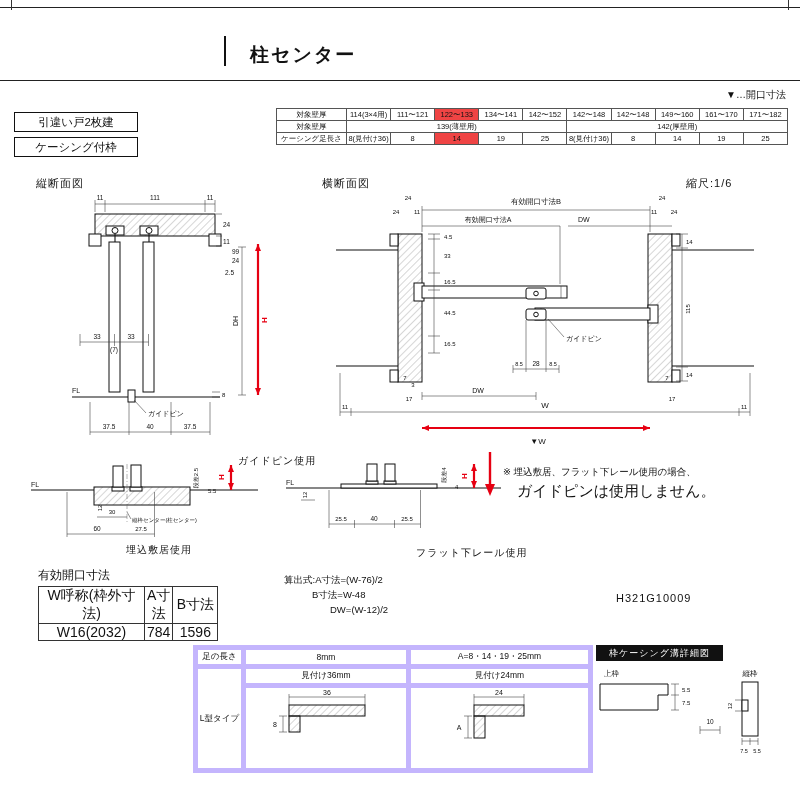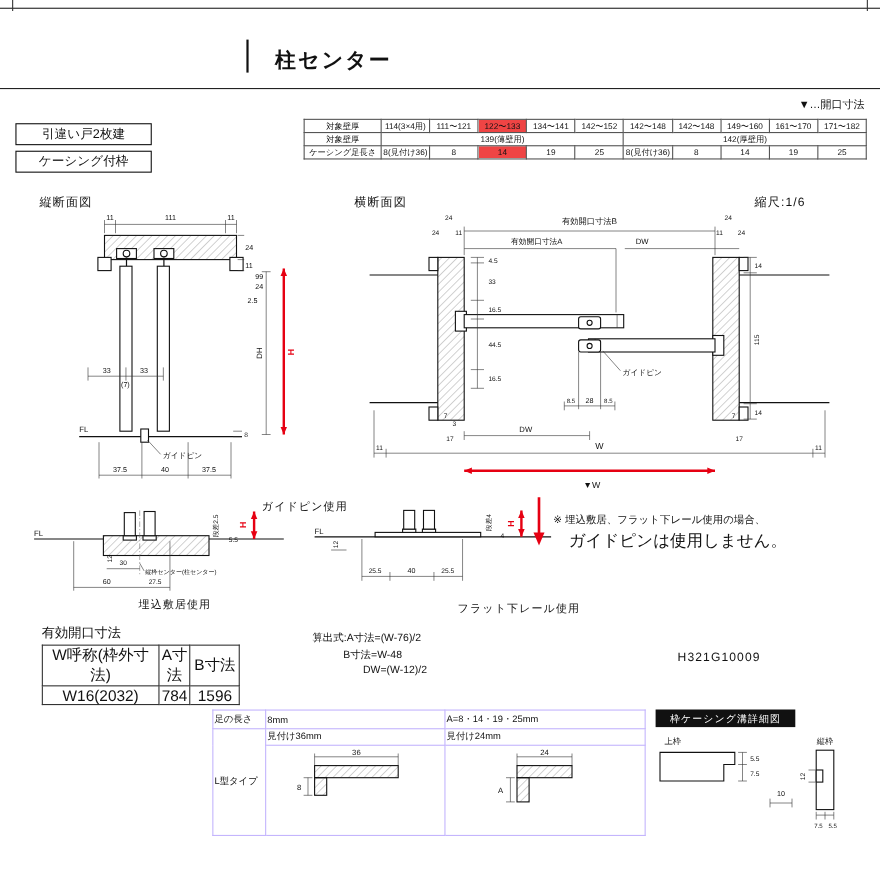--- a/index.html
+++ b/index.html
@@ -19,21 +19,21 @@
 .spec-note-row{display:flex;justify-content:space-between;font-size:7.8px;margin-bottom:1px}
 table{border-collapse:collapse}
 .spec{width:100%;table-layout:fixed}
 .spec td{border:1px solid #555;font-size:7.5px;text-align:center;height:12px;padding:0 1px;white-space:nowrap;overflow:hidden}
 .shade{background:#ef4444}
 .otable-title{font-size:12px;margin-bottom:2px}
 .otable td{border:1px solid #333;font-size:14px;text-align:center;height:14px;padding:0 2px}
 .formula{position:absolute;font-size:9.5px}
 .doc-code{position:absolute;left:616px;top:592px;font-size:11px;letter-spacing:1px}
 .leg{position:absolute;left:193px;top:645px}
-.leg td{border:1px solid #c4b5fd;font-size:8.5px;text-align:left;vertical-align:middle;padding:1px}
+.leg td{border:5px solid #c4b5fd;font-size:8.5px;text-align:center;vertical-align:middle;padding:1px}
 .detail-head{position:absolute;left:596px;top:645px;width:127px;height:16px;background:#111;color:#fff;font-size:9px;text-align:center;line-height:16px;letter-spacing:1px}
 svg{display:block}
 svg text{font-family:"Liberation Sans","DejaVu Sans",sans-serif;fill:#111}
 .d55{font-size:5.5px}.d6{font-size:6px}.d65{font-size:6.5px}.d7{font-size:7px}.d75{font-size:7.5px}.d8t{font-size:8px}
 .thin{stroke:#333;stroke-width:0.55;fill:none}
 .med{stroke:#111;stroke-width:1.1;fill:none}
 .part{fill:#fff;stroke:#111;stroke-width:1}
 .hatched{stroke:#111;stroke-width:1}
 .red-line{stroke:#e60012;stroke-width:2.2;fill:none}
 .redtext{fill:#e60012;font-weight:bold}

